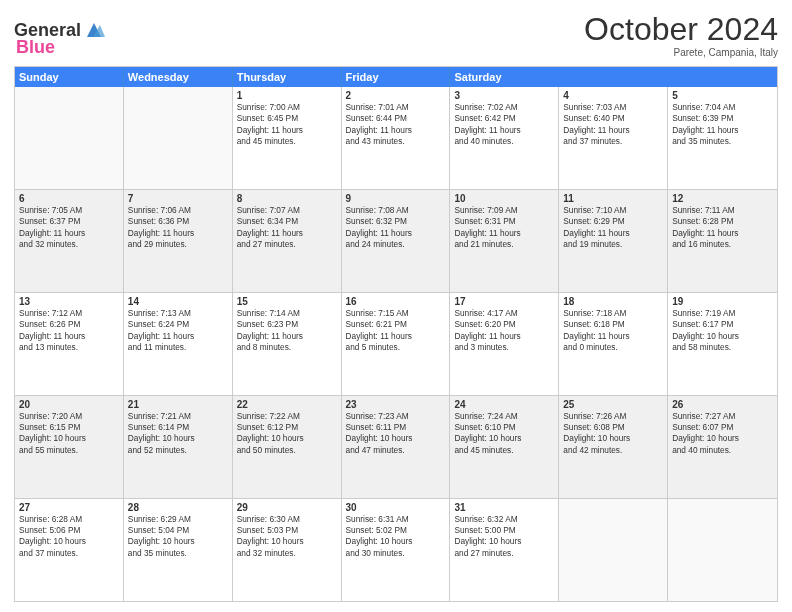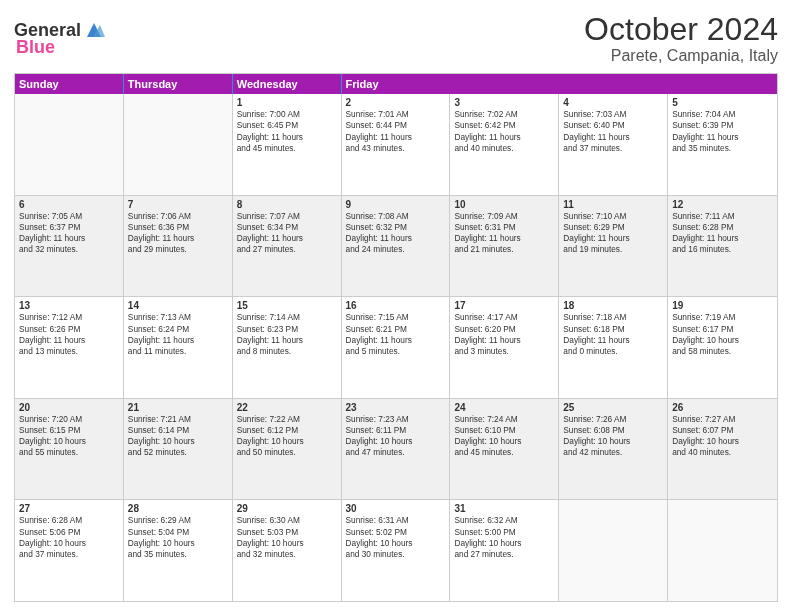--- a/index.html
+++ b/index.html
@@ -13,21 +13,21 @@
     .page {
       width: 792px;
       height: 612px;
       padding: 12px 14px 10px 14px;
       display: flex;
       flex-direction: column;
     }
     .header {
       display: flex;
       justify-content: space-between;
-      align-items: center;
+      align-items: flex-end;
       margin-bottom: 8px;
     }
     .logo {
       display: flex;
       align-items: center;
       gap: 2px;
     }
     .logo-text-general {
       font-size: 18px;
       font-weight: bold;
@@ -46,33 +46,33 @@
     .title-block {
       text-align: right;
     }
     .month-title {
       font-size: 32px;
       font-weight: normal;
       color: #333;
       line-height: 1.1;
     }
     .location {
-      font-size: 16px;
+      font-size: 10px;
       color: #555;
     }
     .calendar {
       flex: 1;
       display: flex;
       flex-direction: column;
       border: 1px solid #ccc;
     }
     .cal-header {
       display: grid;
       grid-template-columns: repeat(7, 1fr);
-      background: #a21caf;
+      background: #3b82f6;
     }
     .cal-header-cell {
       color: #fff;
       font-size: 11px;
       font-weight: bold;
       padding: 4px 4px;
       text-align: left;
       border-right: 1px solid #3a8ad4;
     }
     .cal-header-cell:last-child { border-right: none; }
@@ -131,23 +131,24 @@
     </div>
     <div class="title-block">
       <div class="month-title">October 2024</div>
       <div class="location">Parete, Campania, Italy</div>
     </div>
   </div>
 
   <div class="calendar">
     <div class="cal-header" id="cal-header-row">
         <div class="cal-header-cell">Sunday</div>
+        <div class="cal-header-cell">Wednesday</div>
         <div class="cal-header-cell">Thursday</div>
-        <div class="cal-header-cell">Wednesday</div>
         <div class="cal-header-cell">Friday</div>
+        <div class="cal-header-cell">Saturday</div>
       </div>
     <div class="cal-body" id="cal-body">
         <div class="cal-row">
           <div class="cal-cell empty"></div>
           <div class="cal-cell empty"></div>
           <div class="cal-cell">
             <span class="day-num">1</span>
             <span class="cell-line">Sunrise: 7:00 AM</span>
             <span class="cell-line">Sunset: 6:45 PM</span>
             <span class="cell-line">Daylight: 11 hours</span>

